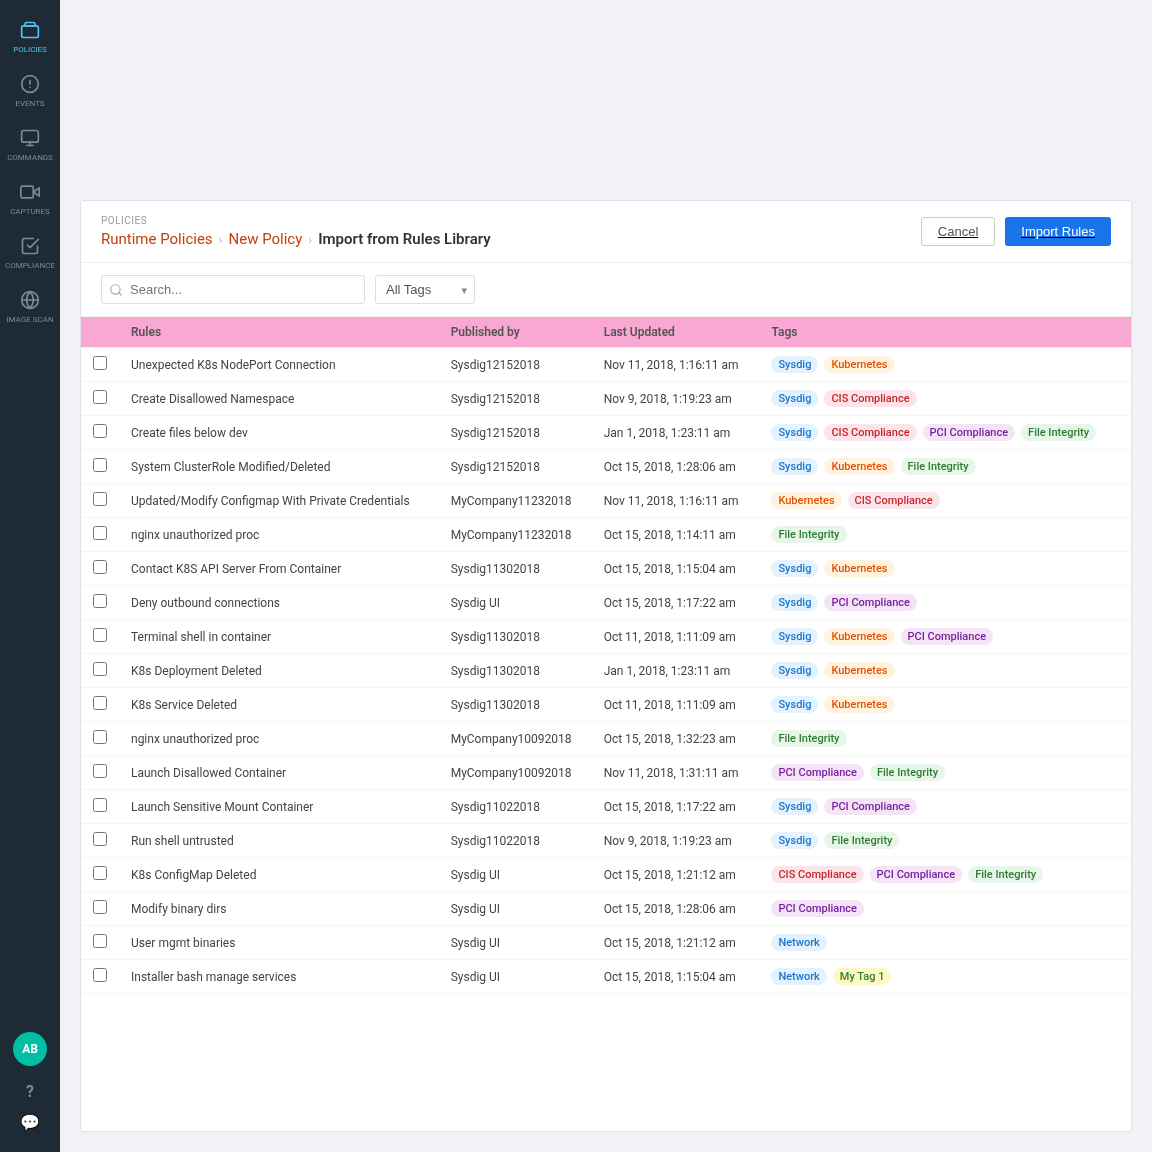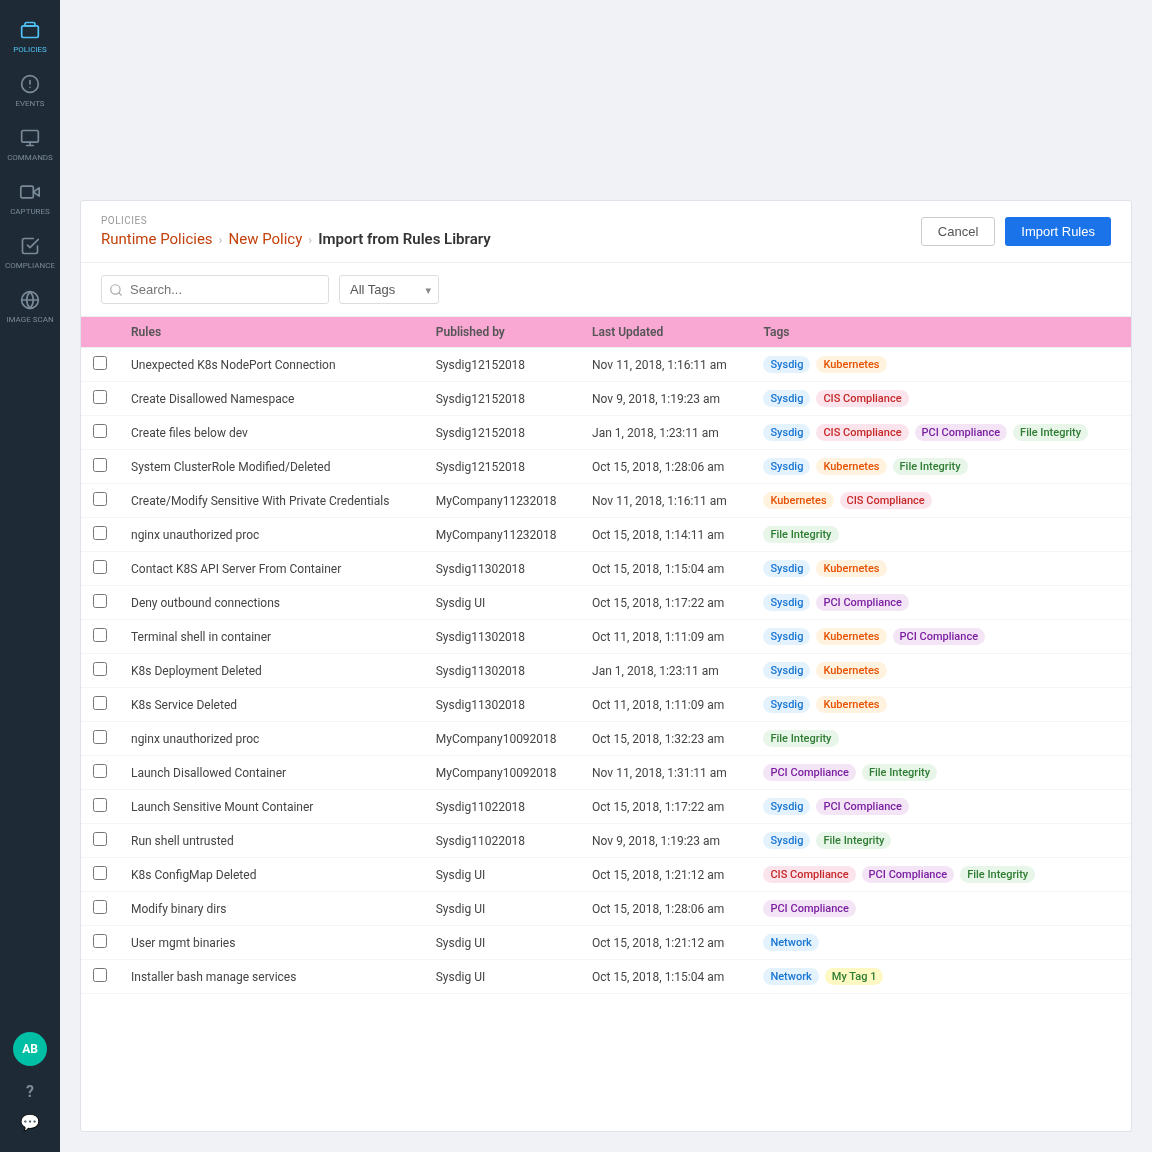--- a/index.html
+++ b/index.html
@@ -101,21 +101,21 @@
       display: flex;
       align-items: center;
       gap: 6px;
       font-size: 15px;
       color: #555;
     }
     .breadcrumb-nav .sep { color: #bbb; font-size: 13px; }
     .breadcrumb-nav .current { color: #333; font-weight: 600; }
     .breadcrumb-nav .link { color: #c2410c; }
 
-    .header-actions { display: flex; gap: 10px; }
+    .header-actions { display: flex; gap: 10px; text-decoration: underline; }
     .btn-cancel {
       padding: 6px 16px;
       border: 1px solid #ccc;
       border-radius: 3px;
       background: #fff;
       color: #555;
       font-size: 13px;
       cursor: pointer;
     }
     .btn-import {
@@ -132,21 +132,21 @@
     
     .search-area {
       padding: 12px 20px;
       display: flex;
       align-items: center;
       gap: 10px;
       border-bottom: 1px solid #eee;
     }
     .search-input-wrapper {
       position: relative;
-      width: 228px;
+      width: 264px;
     }
     .search-input-wrapper svg {
       position: absolute;
       left: 8px;
       top: 50%;
       transform: translateY(-50%);
       width: 14px;
       height: 14px;
       color: #aaa;
     }
@@ -402,21 +402,21 @@
             <td>
               <div class="tags-cell">
                 <span class="tag tag-sysdig">Sysdig</span>
                 <span class="tag tag-kubernetes">Kubernetes</span>
                 <span class="tag tag-file-integrity">File Integrity</span>
               </div>
             </td>
           </tr>
           <tr>
             <td><input type="checkbox" class="row-checkbox" style=""></td>
-            <td><span>Create/Modify Sensitive With Private Credentials</span></td>
+            <td><span>Updated/Modify Configmap With Private Credentials</span></td>
             <td>MyCompany11232018</td>
             <td>Nov 11, 2018, 1:16:11 am</td>
             <td>
               <div class="tags-cell">
                 <span class="tag tag-kubernetes">Kubernetes</span>
                 <span class="tag tag-cis">CIS Compliance</span>
               </div>
             </td>
           </tr>
           <tr>

